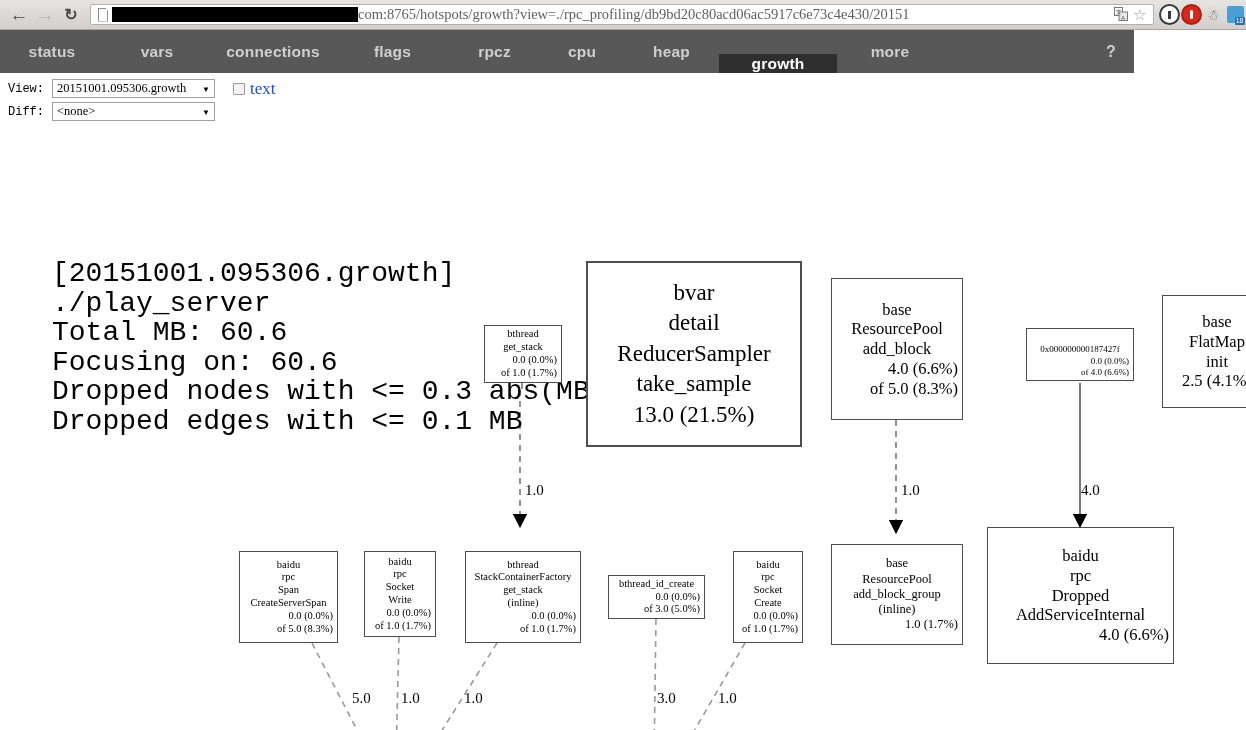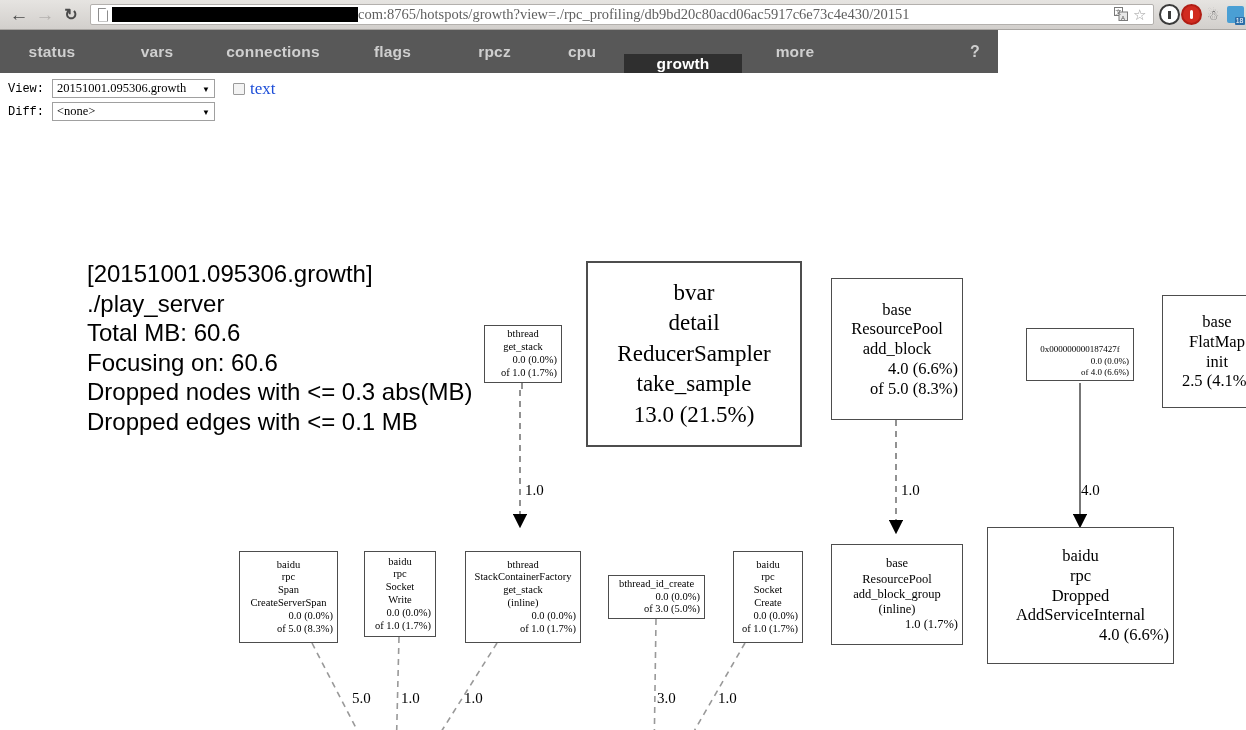--- a/index.html
+++ b/index.html
@@ -56,21 +56,21 @@
   .eleph{color:#6c6c6c;font-size:14px;}
   .pocket{
     width:17px;height:17px;background:#4a9fd4;border-radius:2px;position:relative;
   }
   .badge18{
     position:absolute;right:-1px;bottom:-2px;background:#2d6ea8;color:#fff;
     font-size:7px;line-height:8px;padding:0 1px;border-radius:1px;
   }
   
   .appnav{
-    height:43px;background:#585858;display:flex;align-items:stretch;width:998px;
+    height:43px;background:#585858;display:flex;align-items:stretch;width:1134px;
     box-sizing:border-box;
   }
   .appnav .tab{
     display:flex;align-items:center;justify-content:center;
     color:#cfcfcf;font-weight:bold;font-size:15.5px;
     padding:0 0px;cursor:pointer;letter-spacing:.2px;
   }
   .appnav .tab.active{background:#2f2f2f;color:#ffffff;margin-top:24px;}
   .appnav .spacer{flex:1;}
   .appnav .help{
@@ -99,22 +99,22 @@
     width:12px;height:12px;border:1px solid #9a9a9a;background:#f3f3f3;
     box-sizing:border-box;border-radius:1px;
   }
   .chk-label{
     font-family:"Liberation Serif", serif;font-size:17px;color:#1d4ed8;margin-left:5px;
   }
   
   .canvas{position:relative;width:1246px;height:615px;overflow:hidden;}
   .hdr{
     position:absolute;left:52px;top:134px;
-    font-family:Liberation Sans, sans-serif;font-size:24px;color:#000;
-    line-height:29.5px;white-space:nowrap;margin-left:35px;
+    font-family:Liberation Mono, monospace;font-size:28px;color:#000;
+    line-height:29.5px;white-space:nowrap;
   }
   .node{
     position:absolute;box-sizing:border-box;border:1.5px solid #4d4d4d;
     background:#fff;font-family:"Liberation Serif", serif;color:#000;
     display:flex;flex-direction:column;justify-content:center;
     text-align:center;padding:2px 4px;line-height:1.12;
   }
   .node .line{white-space:nowrap;}
   .node .r{text-align:right;}
   .big{font-size:23px;line-height:1.32;border-width:2px;}
@@ -169,20 +169,21 @@
   </div>
 </div>
 
 <div class="appnav">
   <div class="tab" style="width:104px">status</div>
   <div class="tab" style="width:106px">vars</div>
   <div class="tab" style="width:126px">connections</div>
   <div class="tab" style="width:113px">flags</div>
   <div class="tab" style="width:91px">rpcz</div>
   <div class="tab" style="width:84px">cpu</div>
+  <div class="tab" style="width:95px">heap</div>
   <div class="tab active" style="width:118px">growth</div>
   <div class="tab" style="width:106px">more</div>
   <div class="spacer"></div>
   <div class="help">?</div>
 </div>
 
 <div class="controls">
   <div class="ctl-row">
     <span class="ctl-label">View:</span>
     <span class="sel">

